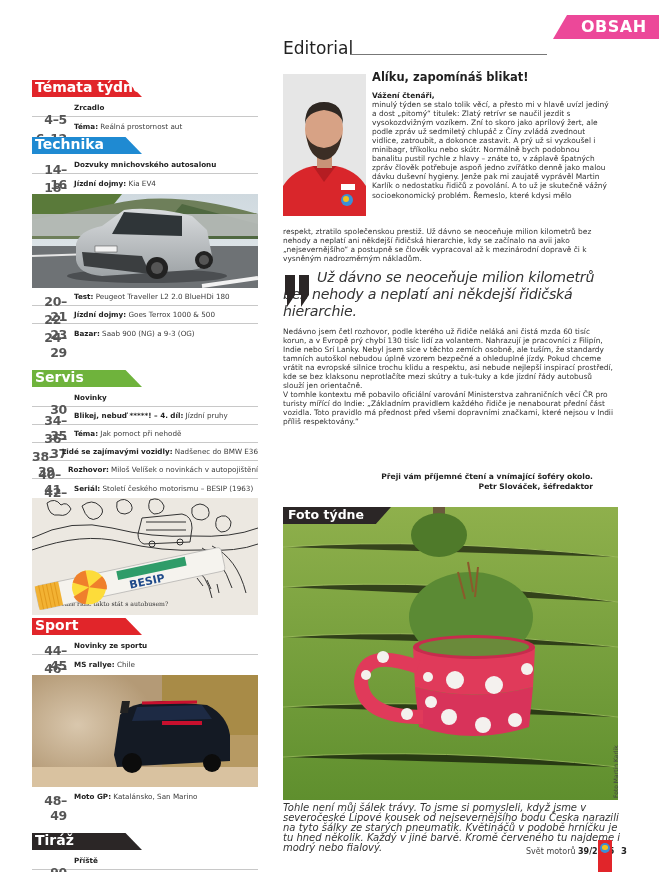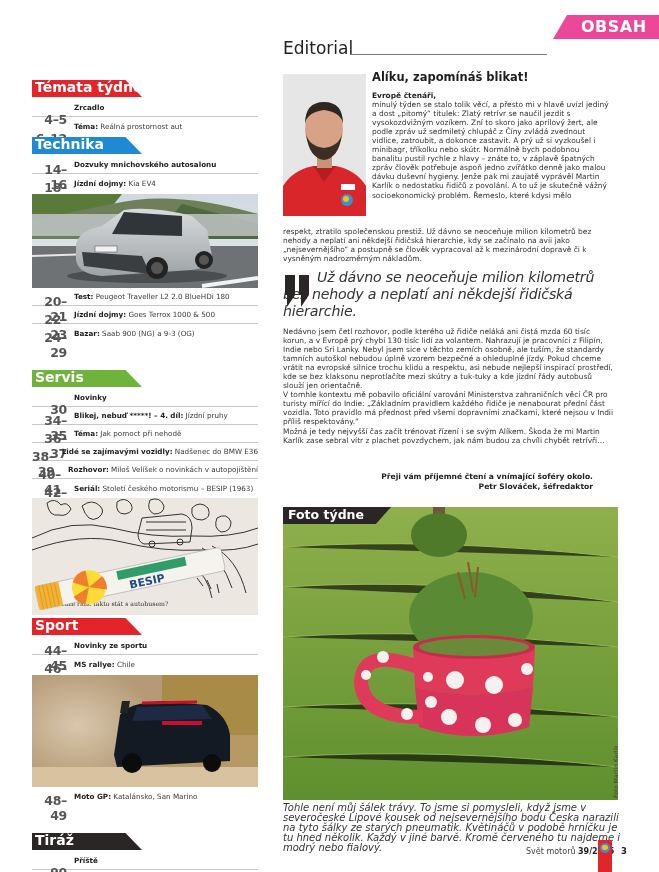--- a/index.html
+++ b/index.html
@@ -261,37 +261,36 @@
   <path d="M22 50 Q22 28 41 28 Q60 28 60 50 Q58 38 41 36 Q24 38 22 50 Z" fill="#2e2722"></path>
   <path d="M23 60 Q26 84 41 86 Q56 84 59 60 Q56 72 41 74 Q26 72 23 60 Z" fill="#3b2e25"></path>
   <rect x="58" y="110" width="14" height="6" fill="#fff"></rect>
   <circle cx="64" cy="126" r="6" fill="#3a8fd6"></circle>
   <circle cx="63" cy="125" r="3" fill="#f2c01c"></circle>
 </svg>
 
 <div class="ed-headline">Alíku, zapomínáš blikat!</div>
 
 <div class="ed-body ed-p1">
-  <b style="display:block;">Evropě čtenáři,</b>
+  <b style="display:block;">Vážení čtenáři,</b>
   <span>minulý týden se stalo tolik věcí, a přesto mi v hlavě uvízl jediný a dost „pitomý“ titulek: Zlatý retrívr se naučil jezdit s vysokozdvižným vozíkem. Zní to skoro jako aprílový žert, ale podle zpráv už sedmiletý chlupáč z Číny zvládá zvednout vidlice, zatroubit, a dokonce zastavit. A prý už si vyzkoušel i minibagr, tříkolku nebo skútr. Normálně bych podobnou banalitu pustil rychle z hlavy – znáte to, v záplavě špatných zpráv člověk potřebuje aspoň jedno zvířátko denně jako malou dávku duševní hygieny. Jenže pak mi zaujatě vyprávěl Martin Karlík o nedostatku řidičů z povolání. A to už je skutečně vážný socioekonomický problém. Řemeslo, které kdysi mělo</span>
 </div>
 <div class="ed-body ed-p1b">respekt, ztratilo společenskou prestiž. Už dávno se neoceňuje milion kilometrů bez nehody a neplatí ani někdejší řidičská hierarchie, kdy se začínalo na avii jako „nejsevernějšího“ a postupně se člověk vypracoval až k mezinárodní dopravě či k vysněným nadrozměrným nákladům.</div>
 
 <div class="quote">
   <svg class="marks" viewBox="0 0 30 32">
     <path d="M2 0 L12 0 L12 20 L4 32 L4 20 L2 20 Z" fill="#2b2626"></path>
     <path d="M16 0 L26 0 L26 20 L18 32 L18 20 L16 20 Z" fill="#2b2626"></path>
   </svg>
   <div class="qtext">Už dávno se neoceňuje milion kilometrů bez nehody a neplatí ani někdejší řidičská hierarchie.</div>
 </div>
 
 <div class="ed-body ed-p2">
   <div>Nedávno jsem četl rozhovor, podle kterého už řidiče neláká ani čistá mzda 60 tisíc korun, a v Evropě prý chybí 130 tisíc lidí za volantem. Nahrazují je pracovníci z Filipín, Indie nebo Srí Lanky. Nebyl jsem sice v těchto zemích osobně, ale tuším, že standardy tamních autoškol nebudou úplně vzorem bezpečné a ohleduplné jízdy. Pokud chceme vrátit na evropské silnice trochu klidu a respektu, asi nebude nejlepší inspirací prostředí, kde se bez klaksonu neprotlačíte mezi skútry a tuk-tuky a kde jízdní řády autobusů slouží jen orientačně.</div>
   <div>V tomhle kontextu mě pobavilo oficiální varování Ministerstva zahraničních věcí ČR pro turisty mířící do Indie: „Základním pravidlem každého řidiče je nenabourat přední část vozidla. Toto pravidlo má přednost před všemi dopravními značkami, které nejsou v Indii příliš respektovány.“</div>
-  <div>Možná je tedy nejvyšší čas začít trénovat řízení i se svým Alíkem. Škoda že mi Martin Karlík zase sebral vítr z plachet povzdychem, jak nám budou za chvíli chybět retrívři…</div>
 </div>
 
 <div class="sign">
   <div>Přeji vám příjemné čtení a vnímající šoféry okolo.</div>
   <div>Petr Slováček, šéfredaktor</div>
 </div>
 
 <svg class="foto" viewBox="0 0 335 293">
   <defs>
     <linearGradient id="grass" x1="0" y1="0" x2="0" y2="1">

